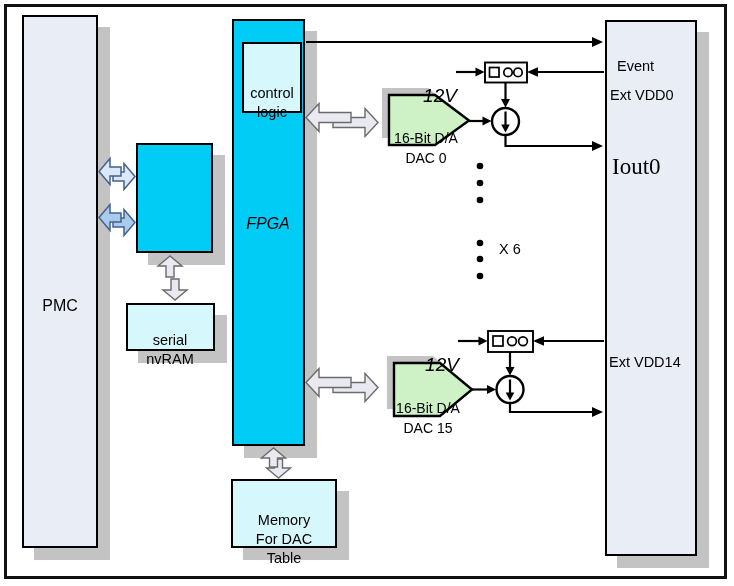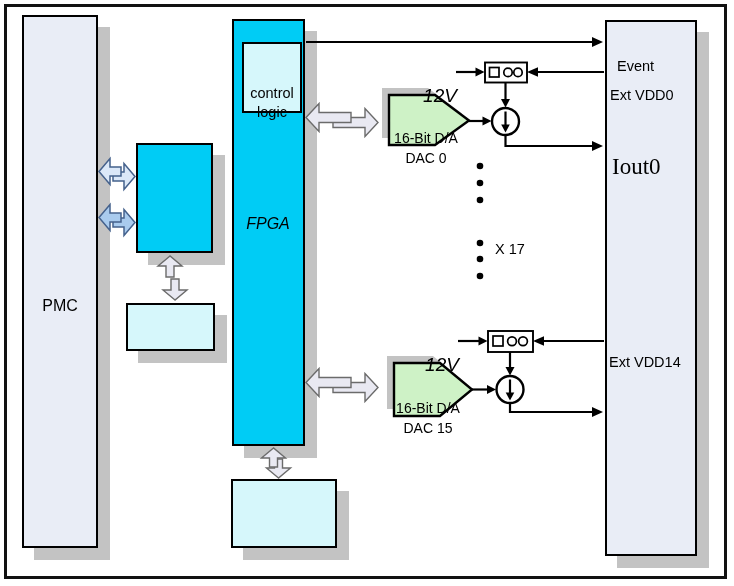--- a/index.html
+++ b/index.html
@@ -169,28 +169,33 @@
     <g>
       <path class="garw" d="M378,387.5 L365,373.5 L365,382.5 L333,382.5 L333,392.5 L365,392.5 L365,401.5 Z"></path>
       <path class="garw" d="M306,382.5 L319,368.5 L319,377.5 L351,377.5 L351,387.5 L319,387.5 L319,396.5 Z"></path>
     </g>
   </svg>
 
   <div class="lbl big" style="left:60px;top:282px;">PMC</div>
   <div class="lbl big" style="left:268px;top:200px;font-style:italic;">FPGA</div>
   <div class="lbl" style="left:272px;top:79px;">control
 logic</div>
+  <div class="lbl" style="left:170px;top:326px;">serial
+nvRAM</div>
+  <div class="lbl" style="left:284px;top:516px;">Memory
+For DAC
+Table</div>
 
   <div class="lbl small" style="left:426px;top:124px;">16-Bit D/A
 DAC 0</div>
   <div class="lbl small" style="left:428px;top:394px;">16-Bit D/A
 DAC 15</div>
 
   <div class="lbl left" style="left:617px;top:43px;">Event</div>
   <div class="lbl left" style="left:610px;top:72px;">Ext VDD0</div>
   <div class="lbl left huge" style="left:612px;top:143px;">Iout0</div>
   <div class="lbl left" style="left:609px;top:339px;">Ext VDD14</div>
 
-  <div class="lbl" style="left:510px;top:226px;">X 17</div>
+  <div class="lbl" style="left:510px;top:226px;">X 6</div>
   <div class="lbl v12" style="left:440px;top:72px;">12V</div>
   <div class="lbl v12" style="left:442px;top:341px;">12V</div>
 
 </div>
 
 </body></html>

